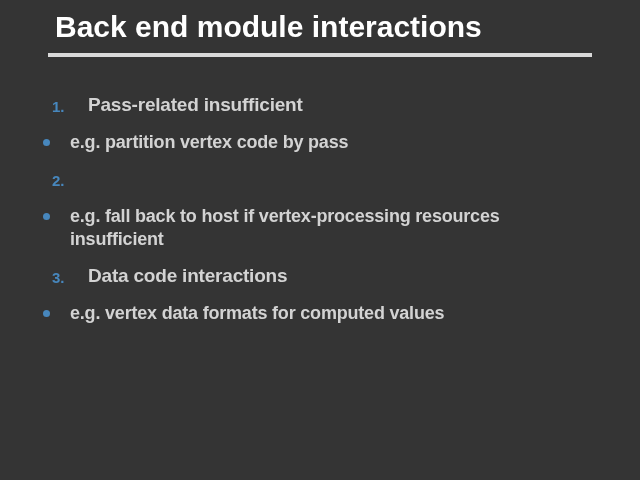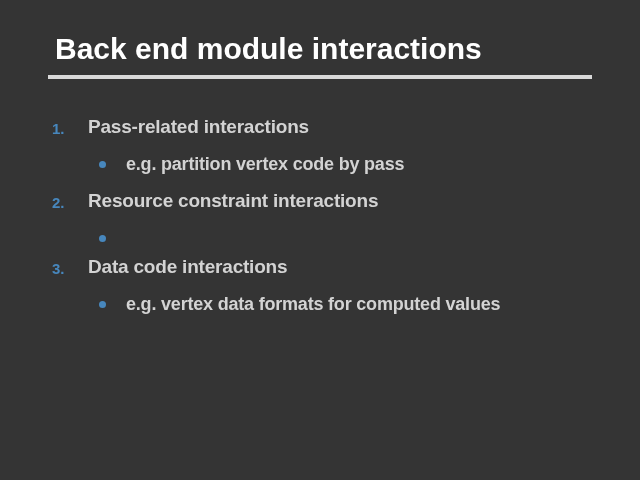--- a/index.html
+++ b/index.html
@@ -15,21 +15,21 @@
     background: var(--background);
     font-family: "Liberation Sans", sans-serif;
     font-weight: 700;
   }
   .slide { width: 640px; height: 480px; position: relative; }
   .slide-title {
     color: var(--title);
     font-size: 30px;
     line-height: 34px;
     letter-spacing: 0px;
-    margin: 32px 20px 0 55px;
+    margin: 10px 20px 0 55px;
     white-space: nowrap;
   }
   .title-rule {
     height: 4px;
     background: var(--rule);
     margin: 9px 48px 0 48px;
   }
   .content { margin-top: 36px; }
   .item-row, .sub-row {
     display: flex;
@@ -39,21 +39,21 @@
     line-height: 23px;
   }
   .item-row { padding-left: 52px; font-size: 19px; letter-spacing: -0.2px; }
   .num {
     color: var(--accent);
     font-size: 15px;
     width: 36px;
     flex: 0 0 36px;
     padding-top: 2px;
   }
-  .sub-row { padding-left: 99px; font-size: 18px; letter-spacing: -0.2px; }
+  .sub-row { padding-left: 43px; font-size: 18px; letter-spacing: -0.2px; }
   .bullet-box { width: 27px; flex: 0 0 27px; }
   .bullet-dot {
     display: block;
     width: 7px;
     height: 7px;
     border-radius: 50%;
     background: var(--accent);
     margin-top: 8px;
   }
   .sub-text { max-width: 460px; }
@@ -62,37 +62,37 @@
 <body>
 
 <div class="slide">
   <h1 class="slide-title">Back end module interactions</h1>
   <div class="title-rule"></div>
 
   <div class="content">
 
     <div class="item-row">
       <span class="num">1.</span>
-      <span class="item-text">Pass-related interactions</span>
+      <span class="item-text">Pass-related insufficient</span>
     </div>
     <div class="sub-row">
       <span class="bullet-box">
           <span class="bullet-dot"></span>
         </span>
       <span class="sub-text">e.g. partition vertex code by pass</span>
     </div>
 
     <div class="item-row">
       <span class="num">2.</span>
-      <span class="item-text">Resource constraint interactions</span>
     </div>
     <div class="sub-row">
       <span class="bullet-box">
           <span class="bullet-dot"></span>
         </span>
+      <span class="sub-text">e.g. fall back to host if vertex-processing resources insufficient</span>
     </div>
 
     <div class="item-row">
       <span class="num">3.</span>
       <span class="item-text">Data code interactions</span>
     </div>
     <div class="sub-row">
       <span class="bullet-box">
           <span class="bullet-dot"></span>
         </span>

